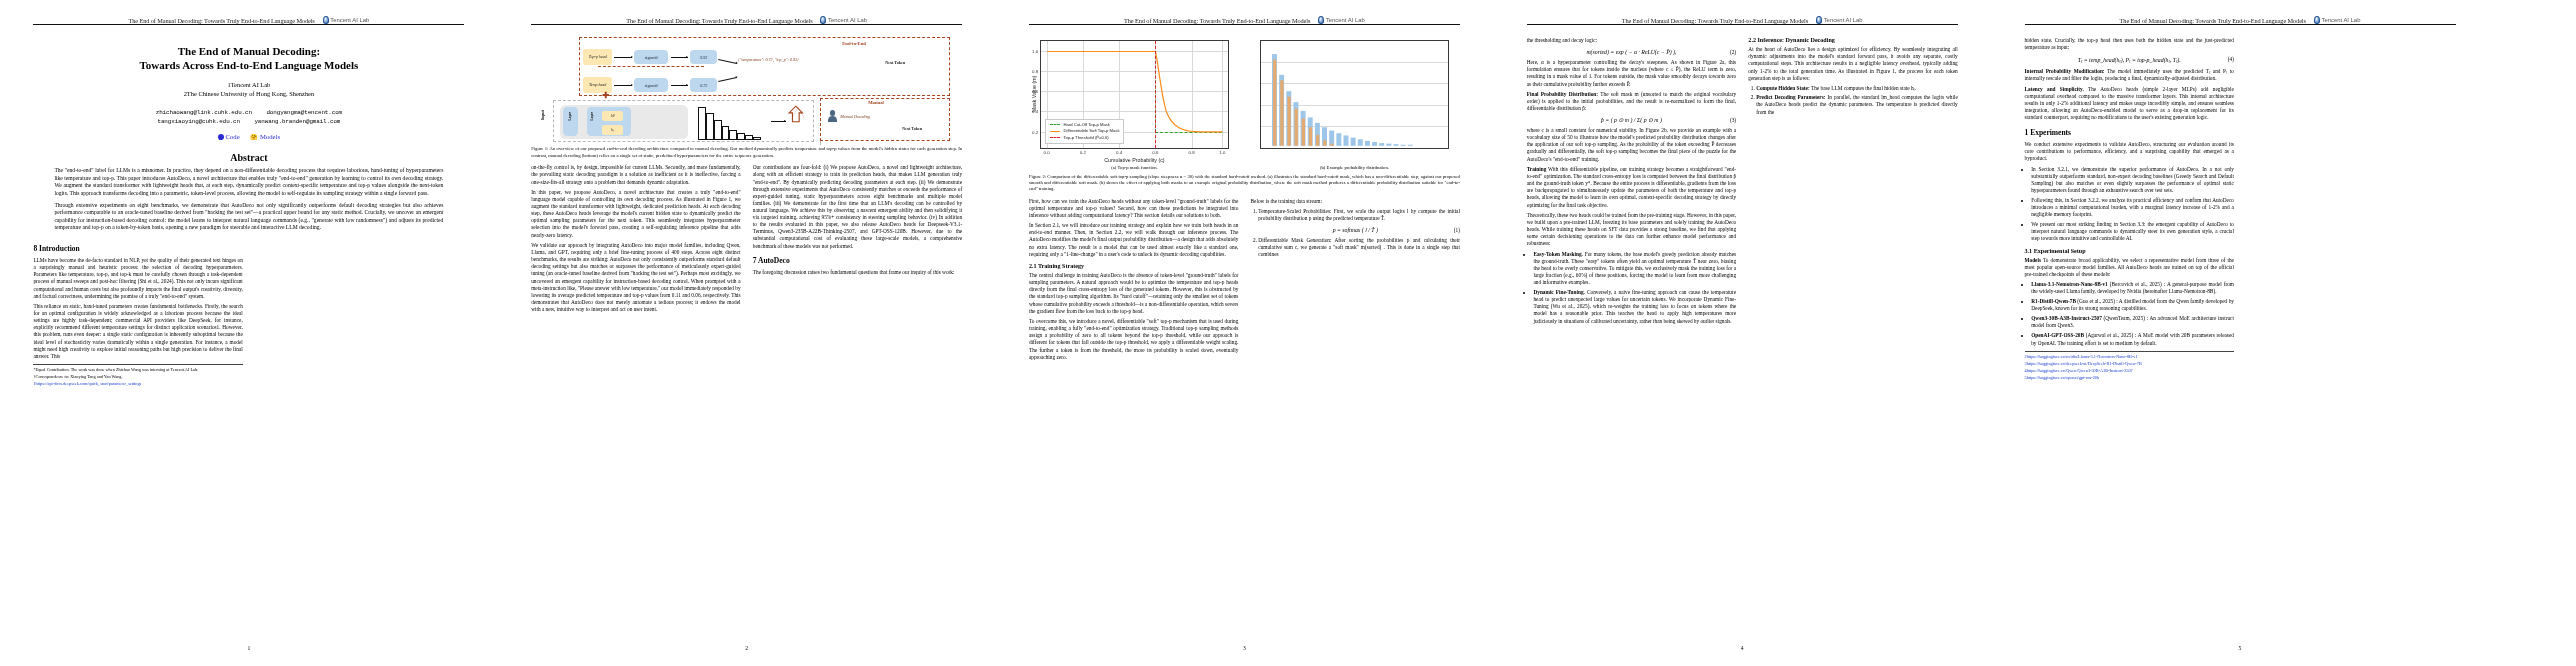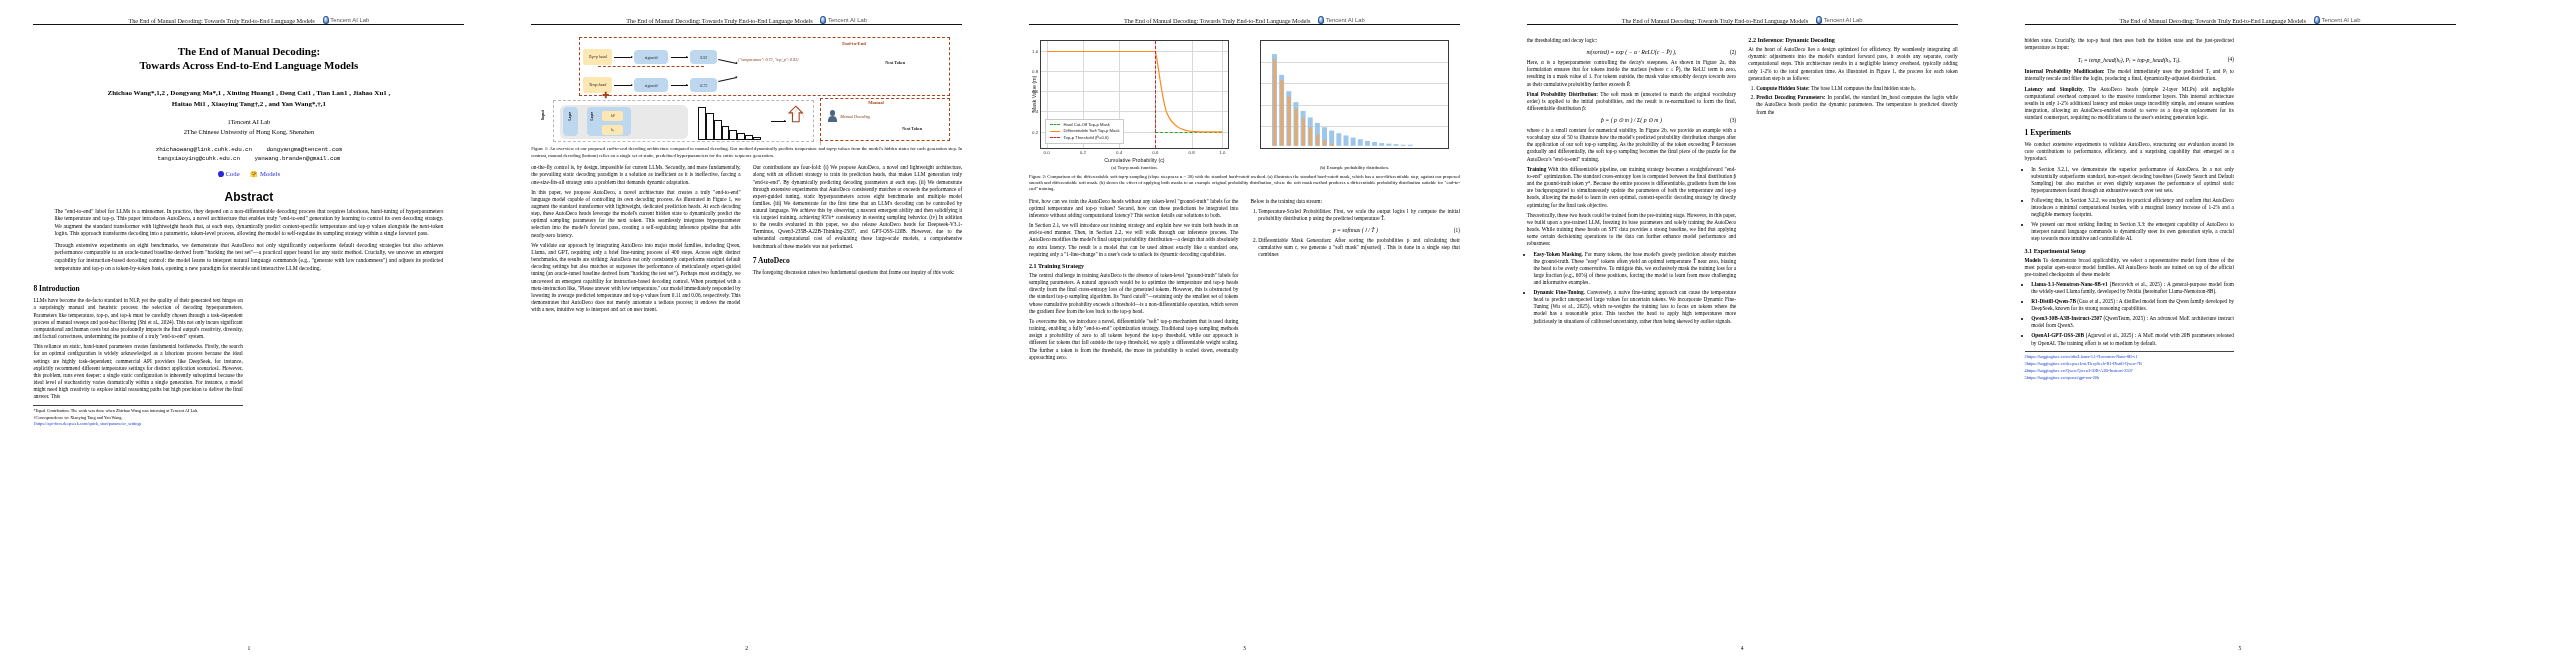--- a/index.html
+++ b/index.html
@@ -120,23 +120,23 @@
   .gh-icon:after{
     content:""; position:absolute; left:1.7px; top:3.3px; width:2.8px;height:2.8px;
     background:#2b2bd6; border-radius:0.6px;
   }
   .hf-icon { font-size: 6.1px; }
   .link-text { color: #2b2bd6; }
 
   
   h2.sec-head-center {
     text-align: center;
-    font-family: Liberation Sans, sans-serif;
+    font-family: Liberation Serif, serif;
     font-weight: bold;
-    font-size: 12px;
+    font-size: 10px;
     margin: 12.2px 0 3.9px 0;
   }
   .abstract {
     margin: 0 21px;
     font-size: 5.6px;
     line-height: 1.36;
     text-align: justify;
     color: #000;
     hyphens: auto;
   }
@@ -332,24 +332,20 @@
         <span class="tencent-logo"></span>
         <span>Tencent AI Lab</span>
       </span>
     </div>
     <div class="rule"></div>
 
     <div class="title-block">
       <div class="paper-title">
         <div>The End of Manual Decoding:</div>
         <div>Towards Across End-to-End Language Models</div>
-      </div>
-      <div class="authors">
-        <div>Zhichao Wang*,1,2 , Dongyang Ma*,1 , Xinting Huang1 , Deng Cai1 , Tian Lan1 , Jiahao Xu1 ,</div>
-        <div>Haitao Mi1 , Xiaoying Tang†,2 , and Yan Wang*,†,1</div>
       </div>
       <div class="affil">
         <div>1Tencent AI Lab</div>
         <div>2The Chinese University of Hong Kong, Shenzhen</div>
       </div>
       <div class="emails">
         <div><span>zhichaowang@link.cuhk.edu.cn</span><span class="gap"></span><span>dongyangma@tencent.com</span></div>
         <div><span>tangxiaoying@cuhk.edu.cn</span><span class="gap"></span><span>yanwang.branden@gmail.com</span></div>
       </div>
       <div class="links">

